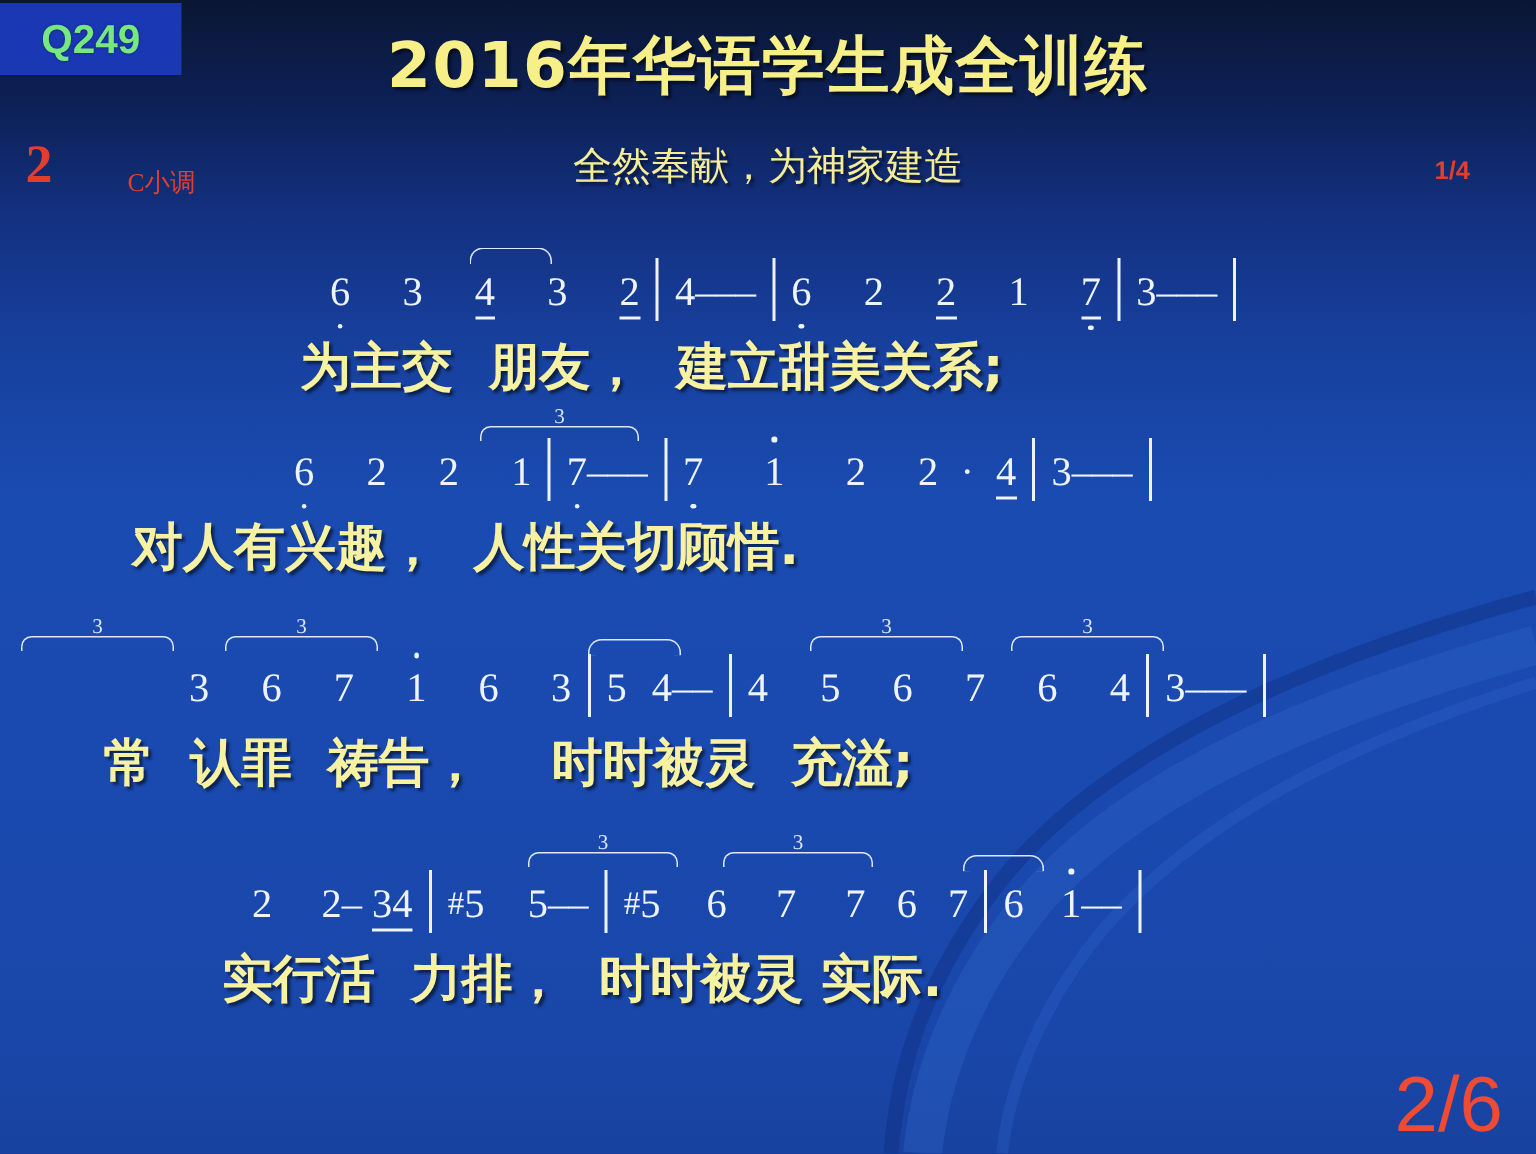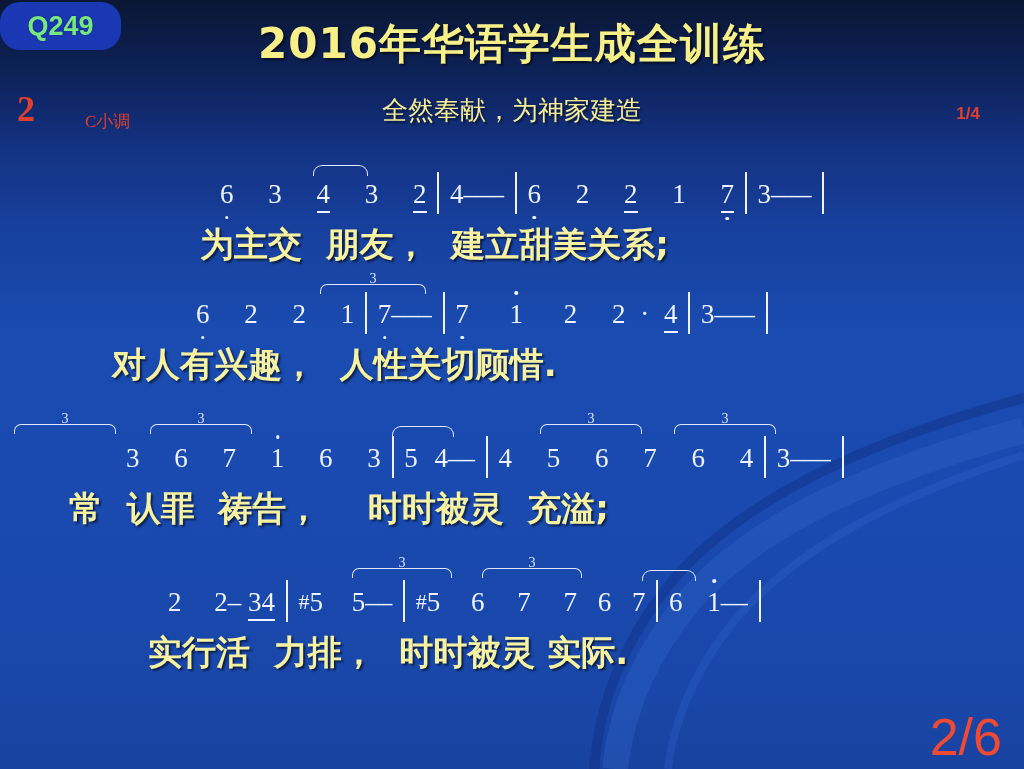--- a/index.html
+++ b/index.html
@@ -22,21 +22,21 @@
         #1946a8 700px,
         #18429f 769px);
   }
   
   .swoosh{position:absolute;pointer-events:none;left:0;top:0;width:1024px;height:769px;}
 
   
   #badge{
     position:absolute;left:0px;top:2px;width:121px;height:48px;
     background:#1a38b4;
-    display:flex;align-items:center;justify-content:center;border-radius:20px;
+    display:flex;align-items:center;justify-content:center;
   }
   #badge .lbl{
     color:#77e87f;font-size:27px;font-weight:bold;
     letter-spacing:0px;font-family:"Liberation Sans",sans-serif;
     text-shadow:0 0 2px rgba(0,0,0,.4);
   }
   #songnum{
     position:absolute;left:17px;top:91px;
     color:#e03f2e;font-size:36px;font-weight:bold;
     font-family:"Liberation Serif",serif;line-height:1;
@@ -191,21 +191,21 @@
       <span class="n"><span class="num dotlow">7</span></span><span class="sp" style="width:34px"></span>
       <span class="n"><span class="num dothigh">1</span></span><span class="sp" style="width:34px"></span>
       <span class="n"><span class="num">2</span></span><span class="sp" style="width:28px"></span>
       <span class="n"><span class="num">2</span></span><span class="sp" style="width:8px"></span>
       <span class="n"><span class="num">·</span></span><span class="sp" style="width:8px"></span>
       <span class="n"><span class="num under">4</span></span>
       <span class="bar"></span>
       <span class="n"><span class="num">3</span></span><span class="dash">–––</span>
       <span class="bar"></span>
     </div>
-    <div class="lyric" style="padding-left:112px;">对人有兴趣，  人性关切顾惜.</div>
+    <div class="lyric" style="padding-left:88px;">对人有兴趣，  人性关切顾惜.</div>
   </div>
 
   <div class="stave" style="top:436px;">
     <div class="notes" style="padding-left:126px;">
       <span class="trip" style="left:14px;top:-12px;width:100px;">
           <span class="three">3</span>
         </span>
       <span class="trip" style="left:150px;top:-12px;width:100px;">
           <span class="three">3</span>
         </span>

